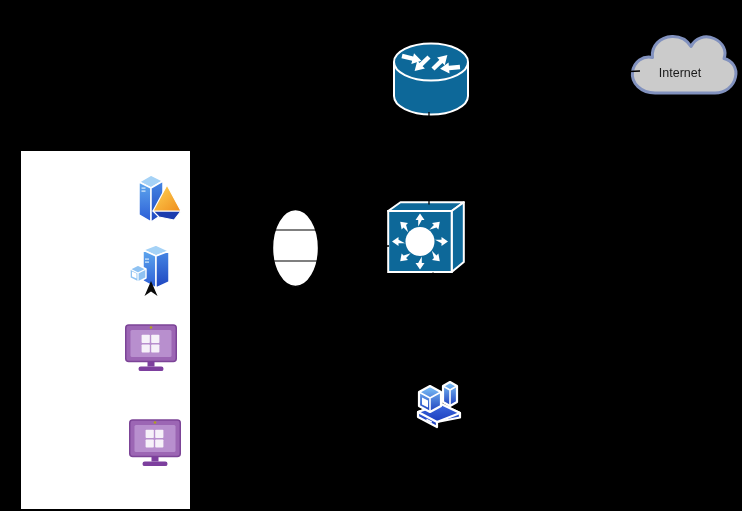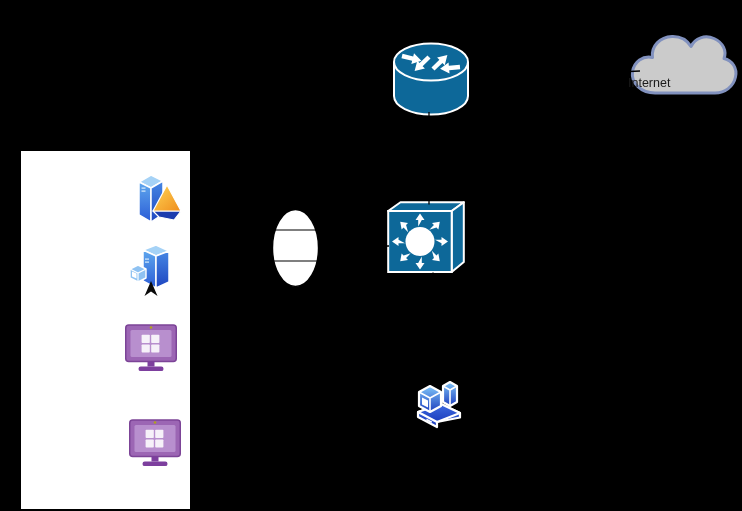--- a/index.html
+++ b/index.html
@@ -7,22 +7,22 @@
           font-family:"Liberation Sans",sans-serif;}
   .abs{position:absolute;}
   
   #vm-panel{left:21px;top:151px;width:169px;height:358px;background:#ffffff;}
   .vm-row{position:absolute;left:0;right:0;display:flex;align-items:center;
           justify-content:flex-end;gap:4px;}
   .vm-label{text-align:right;font-size:12px;line-height:15px;color:#000;}
   .vm-row svg{flex:0 0 auto;}
   
   #cloud-wrap{left:628px;top:29px;width:112px;height:74px;}
-  #cloud-label{position:absolute;left:0;right:8px;top:37px;
-               font-size:12.5px;color:#1a1a1a;margin-top:10px;}
+  #cloud-label{position:absolute;left:0;right:8px;top:37px;text-align:center;
+               font-size:12.5px;color:#1a1a1a;}
   
   #edges{left:0;top:0;z-index:5;pointer-events:none;}
   .node{z-index:2;}
 </style>
 </head>
 <body>
 
 <div id="canvas">
 
   <svg class="abs node" style="left:392px;top:41px" width="78" height="75" viewBox="0 0 78 75">

